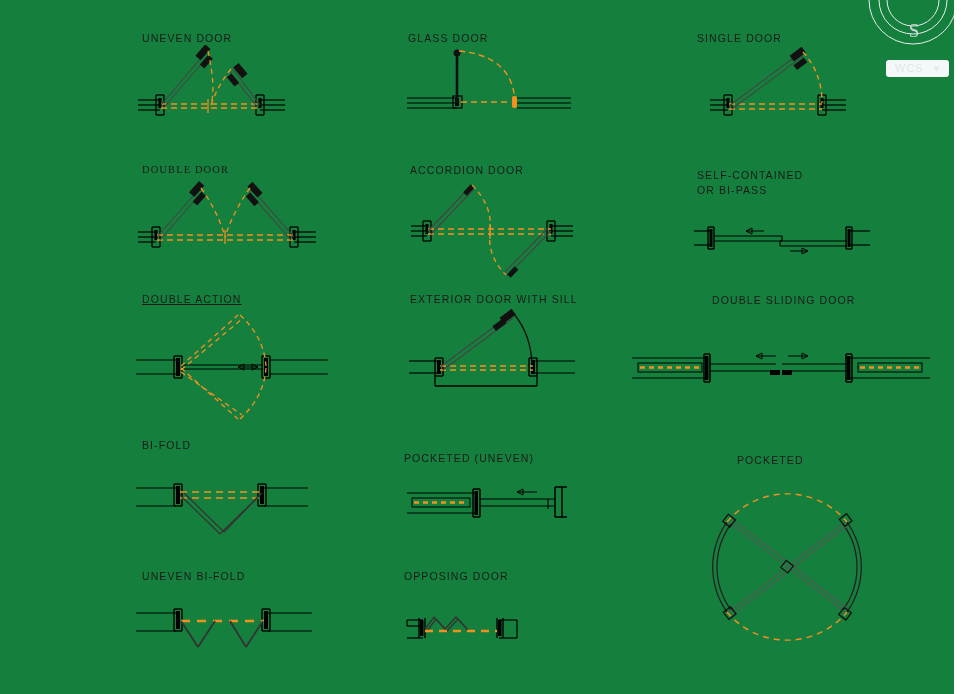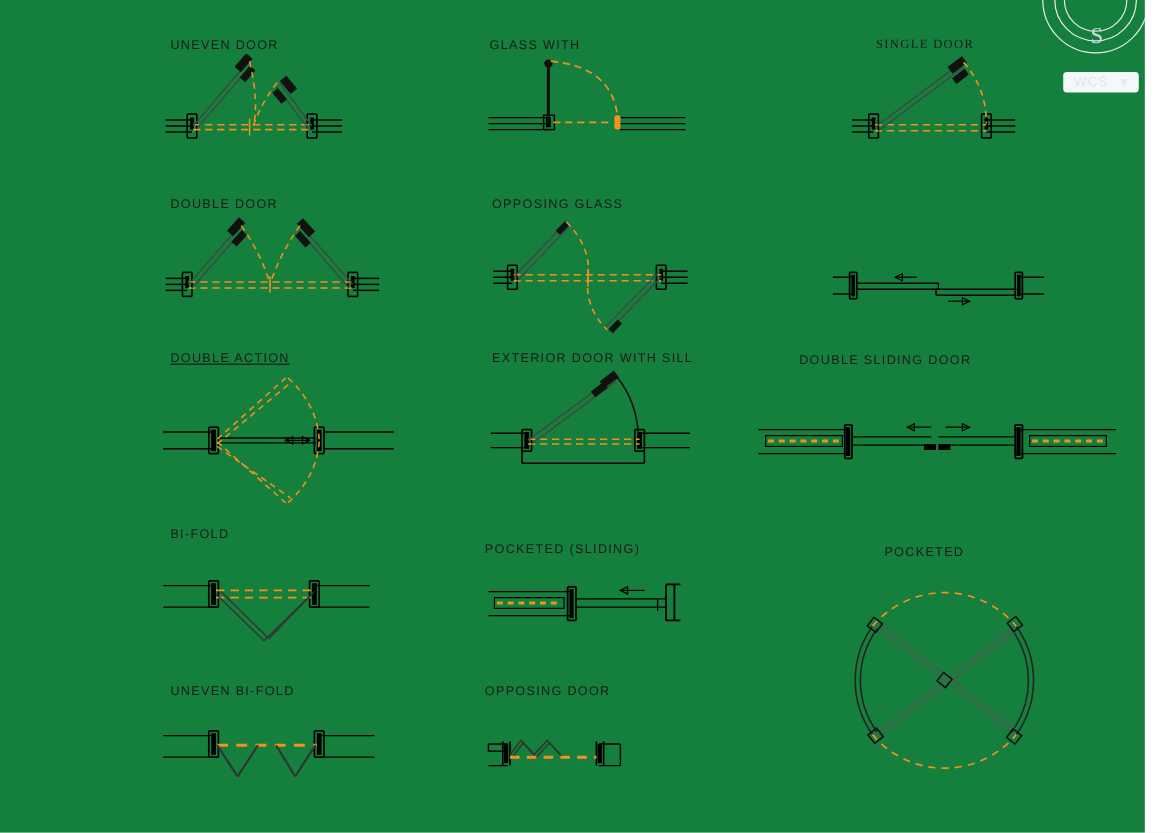--- a/index.html
+++ b/index.html
@@ -99,21 +99,21 @@
       <rect x="97" y="32" width="12" height="6" transform="rotate(50 103 35)"></rect>
     </g>
 
     <g stroke="#f5901f" stroke-width="1.3" fill="none" stroke-dasharray="5 4">
       <path d="M 78 6 Q 86 42 81 60"></path>
       <path d="M 101 24 Q 88 40 81 60"></path>
     </g>
     <line x1="78" y1="54" x2="78" y2="68" stroke="#f5901f" stroke-width="1.2"></line>
   </svg>
 
-  <div class="sym-label" style="left:408px;top:31px;">GLASS WITH</div>
+  <div class="sym-label" style="left:408px;top:31px;">GLASS DOOR</div>
   <svg class="sym-svg" style="left:395px;top:40px;" width="190" height="85" viewBox="0 0 190 85">
     <g stroke="#000" stroke-width="1.2" fill="none">
       <line x1="12" y1="58" x2="62" y2="58"></line>
         <line x1="12" y1="68" x2="62" y2="68"></line>
       <line x1="12" y1="63" x2="62" y2="63"></line>
       <line x1="122" y1="58" x2="176" y2="58"></line>
         <line x1="122" y1="68" x2="176" y2="68"></line>
       <line x1="122" y1="63" x2="176" y2="63"></line>
     </g>
 
@@ -121,21 +121,21 @@
     <rect x="60" y="58" width="4" height="8" fill="#000"></rect>
 
     <line x1="62" y1="63" x2="62" y2="12" stroke="#111" stroke-width="2.6"></line>
     <circle cx="62" cy="13" r="3.5" fill="#111"></circle>
 
     <path d="M 64 11 Q 118 16 120 62" stroke="#f5901f" stroke-width="1.4" fill="none" stroke-dasharray="6 4"></path>
     <line x1="66" y1="62" x2="114" y2="62" stroke="#f5901f" stroke-width="1.4" stroke-dasharray="6 4"></line>
     <rect x="117" y="56" width="5" height="12" rx="2" fill="#f5901f"></rect>
   </svg>
 
-  <div class="sym-label" style="left:730px;top:31px;font-family:Liberation Serif, serif;">SINGLE DOOR</div>
+  <div class="sym-label" style="left:697px;top:31px;">SINGLE DOOR</div>
   <svg class="sym-svg" style="left:700px;top:45px;" width="165" height="80" viewBox="0 0 165 80">
     <g stroke="#000" stroke-width="1.2" fill="none">
       <line x1="10" y1="55" x2="28" y2="55"></line>
         <line x1="10" y1="65" x2="28" y2="65"></line>
       <line x1="10" y1="60" x2="28" y2="60"></line>
       <line x1="122" y1="55" x2="146" y2="55"></line>
         <line x1="122" y1="65" x2="146" y2="65"></line>
       <line x1="122" y1="60" x2="146" y2="60"></line>
     </g>
     <g stroke="#000" stroke-width="1.3" fill="none">
@@ -158,21 +158,21 @@
       <line x1="29" y1="61" x2="100" y2="8"></line>
       <line x1="32" y1="64" x2="103" y2="11"></line>
     </g>
     <g fill="#111">
       <rect x="90" y="6" width="15" height="7" transform="rotate(-37 97 9)"></rect>
       <rect x="94" y="16" width="13" height="6" transform="rotate(-37 100 19)"></rect>
     </g>
     <path d="M 103 7 Q 122 28 122 58" stroke="#f5901f" stroke-width="1.4" fill="none" stroke-dasharray="5 4"></path>
   </svg>
 
-  <div class="sym-label" style="left:142px;top:163px;">DOUBLE DOOR</div>
+  <div class="sym-label" style="left:142px;top:163px;font-family:Liberation Serif, serif;">DOUBLE DOOR</div>
   <svg class="sym-svg" style="left:130px;top:180px;" width="195" height="80" viewBox="0 0 195 80">
     <g stroke="#000" stroke-width="1.2" fill="none">
       <line x1="8" y1="52" x2="26" y2="52"></line>
         <line x1="8" y1="62" x2="26" y2="62"></line>
       <line x1="8" y1="57" x2="26" y2="57"></line>
       <line x1="164" y1="52" x2="186" y2="52"></line>
         <line x1="164" y1="62" x2="186" y2="62"></line>
       <line x1="164" y1="57" x2="186" y2="57"></line>
     </g>
     <g stroke="#000" stroke-width="1.3" fill="none">
@@ -203,21 +203,21 @@
       <rect x="118" y="6" width="15" height="7" transform="rotate(48 125 9)"></rect>
       <rect x="116" y="16" width="13" height="6" transform="rotate(48 122 19)"></rect>
     </g>
     <g stroke="#f5901f" stroke-width="1.3" fill="none" stroke-dasharray="5 4">
       <path d="M 71 8 Q 88 32 95 57"></path>
       <path d="M 120 8 Q 103 32 95 57"></path>
     </g>
     <line x1="95" y1="50" x2="95" y2="64" stroke="#f5901f" stroke-width="1.2"></line>
   </svg>
 
-  <div class="sym-label" style="left:410px;top:163px;">OPPOSING GLASS</div>
+  <div class="sym-label" style="left:410px;top:163px;">ACCORDION DOOR</div>
   <svg class="sym-svg" style="left:405px;top:178px;" width="180" height="105" viewBox="0 0 180 105">
     <g stroke="#000" stroke-width="1.2" fill="none">
       <line x1="6" y1="48" x2="22" y2="48"></line>
         <line x1="6" y1="58" x2="22" y2="58"></line>
       <line x1="6" y1="53" x2="22" y2="53"></line>
       <line x1="146" y1="48" x2="168" y2="48"></line>
         <line x1="146" y1="58" x2="168" y2="58"></line>
       <line x1="146" y1="53" x2="168" y2="53"></line>
     </g>
     <g stroke="#000" stroke-width="1.3" fill="none">
@@ -250,20 +250,22 @@
       <rect x="58" y="10" width="11" height="5" transform="rotate(-46 63 12)"></rect>
       <rect x="102" y="92" width="11" height="5" transform="rotate(-46 107 94)"></rect>
     </g>
     <g stroke="#f5901f" stroke-width="1.3" fill="none" stroke-dasharray="5 4">
       <path d="M 67 7 Q 88 28 85 53"></path>
       <path d="M 85 53 Q 82 78 101 97"></path>
     </g>
     <line x1="85" y1="46" x2="85" y2="61" stroke="#f5901f" stroke-width="1.2"></line>
   </svg>
 
+  <div class="sym-label" style="left:697px;top:168px;line-height:15px;">SELF-CONTAINED
+OR BI-PASS</div>
   <svg class="sym-svg" style="left:690px;top:215px;" width="185" height="45" viewBox="0 0 185 45">
     <g stroke="#000" stroke-width="1.2" fill="none">
       <line x1="4" y1="16" x2="20" y2="16"></line>
         <line x1="4" y1="30" x2="20" y2="30"></line>
       <line x1="160" y1="16" x2="180" y2="16"></line>
         <line x1="160" y1="30" x2="180" y2="30"></line>
     </g>
     <g stroke="#000" stroke-width="1.4" fill="none">
       <line x1="18" y1="12" x2="18" y2="34"></line>
         <line x1="24" y1="12" x2="24" y2="34"></line>
@@ -373,21 +375,21 @@
       <line x1="35" y1="62" x2="105" y2="10"></line>
       <line x1="38" y1="65" x2="108" y2="13"></line>
     </g>
     <g fill="#111">
       <rect x="95" y="8" width="15" height="7" transform="rotate(-37 102 11)"></rect>
       <rect x="88" y="17" width="13" height="6" transform="rotate(-37 94 20)"></rect>
     </g>
     <path d="M 109 9 Q 126 30 127 59" stroke="#111" stroke-width="1.3" fill="none"></path>
   </svg>
 
-  <div class="sym-label" style="left:666px;top:293px;">DOUBLE SLIDING DOOR</div>
+  <div class="sym-label" style="left:712px;top:293px;">DOUBLE SLIDING DOOR</div>
   <svg class="sym-svg" style="left:630px;top:348px;" width="305" height="40" viewBox="0 0 305 40">
     <g stroke="#000" stroke-width="1.1" fill="none">
       <line x1="2" y1="10" x2="78" y2="10"></line>
         <line x1="2" y1="30" x2="78" y2="30"></line>
       <line x1="215" y1="10" x2="300" y2="10"></line>
         <line x1="215" y1="30" x2="300" y2="30"></line>
     </g>
 
     <rect x="8" y="15" width="64" height="9" fill="none" stroke="#000" stroke-width="1"></rect>
     <line x1="10" y1="19.5" x2="70" y2="19.5" stroke="#f5901f" stroke-width="2.6" stroke-dasharray="5 4"></line>
@@ -450,21 +452,21 @@
       <line x1="48" y1="18" x2="130" y2="18"></line>
     </g>
     <g stroke="#333" stroke-width="1.2" fill="none">
       <line x1="48" y1="15" x2="88" y2="54"></line>
       <line x1="52" y1="13" x2="92" y2="52"></line>
       <line x1="88" y1="54" x2="128" y2="15"></line>
       <line x1="92" y1="52" x2="130" y2="13"></line>
     </g>
   </svg>
 
-  <div class="sym-label" style="left:404px;top:451px;">POCKETED (SLIDING)</div>
+  <div class="sym-label" style="left:404px;top:451px;">POCKETED (UNEVEN)</div>
   <svg class="sym-svg" style="left:405px;top:485px;" width="175" height="40" viewBox="0 0 175 40">
     <g stroke="#000" stroke-width="1.1" fill="none">
       <line x1="2" y1="8" x2="72" y2="8"></line>
         <line x1="2" y1="28" x2="72" y2="28"></line>
     </g>
     <rect x="7" y="13" width="58" height="9" fill="none" stroke="#000" stroke-width="1"></rect>
     <line x1="9" y1="17.5" x2="63" y2="17.5" stroke="#f5901f" stroke-width="2.6" stroke-dasharray="5 4"></line>
     <g stroke="#000" stroke-width="1.5" fill="none">
       <line x1="68" y1="4" x2="68" y2="32"></line>
         <line x1="75" y1="4" x2="75" y2="32"></line>

